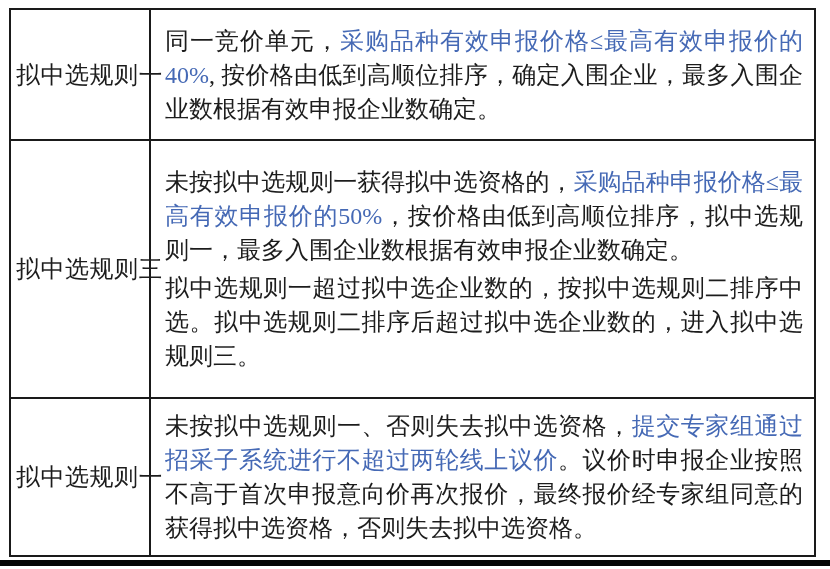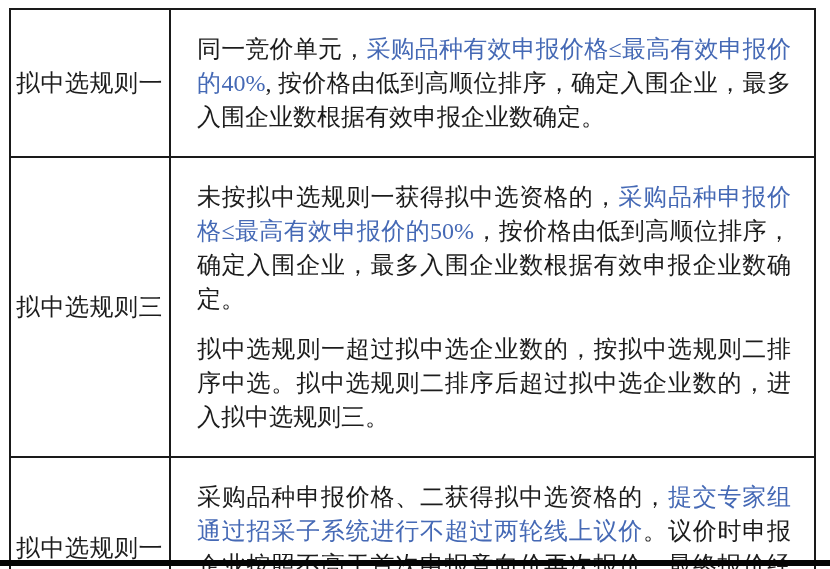--- a/index.html
+++ b/index.html
@@ -20,31 +20,31 @@
     table-layout: fixed;
     background: #fff;
   }
   table.rules td {
     border: 2px solid var(--line);
     font-size: 24px;
     line-height: 34px;
     color: var(--ink);
   }
   td.label-cell {
-    width: 160px;
+    width: 140px;
     vertical-align: middle;
     padding: 2px 2px 2px 5px;
     letter-spacing: 0.5px;
     white-space: nowrap;
   }
   td.content-cell {
     vertical-align: middle;
     padding: 6px 7px 6px 10px;
   }
-  td.content-cell p { margin: 16px; text-align: justify; text-justify: inter-ideograph; }
+  td.content-cell p { margin: 4px; text-align: justify; text-justify: inter-ideograph; }
   tr.row-1 { height: 131px; }
   tr.row-2 { height: 258px; }
   tr.row-3 { height: 156px; }
   span.hl { color: var(--hl); }
 
   .bottom-rule {
     position: absolute;
     left: 0; top: 560px;
     width: 830px; height: 6px;
     background: #050505;
@@ -58,26 +58,26 @@
     <tbody>
         <tr class="row-1">
           <td class="label-cell">拟中选规则一</td>
           <td class="content-cell">
             <p><span class="">同一竞价单元，</span><span class="hl">采购品种有效申报价格≤最高有效申报价的40%</span><span class="">, 按价格由低到高顺位排序，确定入围企业，最多入围企业数根据有效申报企业数确定。</span></p>
           </td>
         </tr>
         <tr class="row-2">
           <td class="label-cell">拟中选规则三</td>
           <td class="content-cell">
-            <p><span class="">未按拟中选规则一获得拟中选资格的，</span><span class="hl">采购品种申报价格≤最高有效申报价的50%</span><span class="">，按价格由低到高顺位排序，确定入围企业，最多入围企业数根据有效申报企业数确定。</span></p>
+            <p><span class="">未按拟中选规则一获得拟中选资格的，</span><span class="hl">采购品种申报价格≤最高有效申报价的50%</span><span class="">，按价格由低到高顺位排序，拟中选规则一，最多入围企业数根据有效申报企业数确定。</span></p>
             <p><span class="">拟中选规则一超过拟中选企业数的，按拟中选规则二排序中选。拟中选规则二排序后超过拟中选企业数的，进入拟中选规则三。</span></p>
           </td>
         </tr>
         <tr class="row-3">
           <td class="label-cell">拟中选规则一</td>
           <td class="content-cell">
-            <p><span class="">采购品种申报价格、二获得拟中选资格的，</span><span class="hl">提交专家组通过招采子系统进行不超过两轮线上议价</span><span class="">。议价时申报企业按照不高于首次申报意向价再次报价，最终报价经专家组同意的获得拟中选资格，否则失去拟中选资格。</span></p>
+            <p><span class="">未按拟中选规则一、否则失去拟中选资格，</span><span class="hl">提交专家组通过招采子系统进行不超过两轮线上议价</span><span class="">。议价时申报企业按照不高于首次申报意向价再次报价，最终报价经专家组同意的获得拟中选资格，否则失去拟中选资格。</span></p>
           </td>
         </tr>
       </tbody>
   </table>
   <div class="bottom-rule"></div>
 </div>
 
 </body></html>

